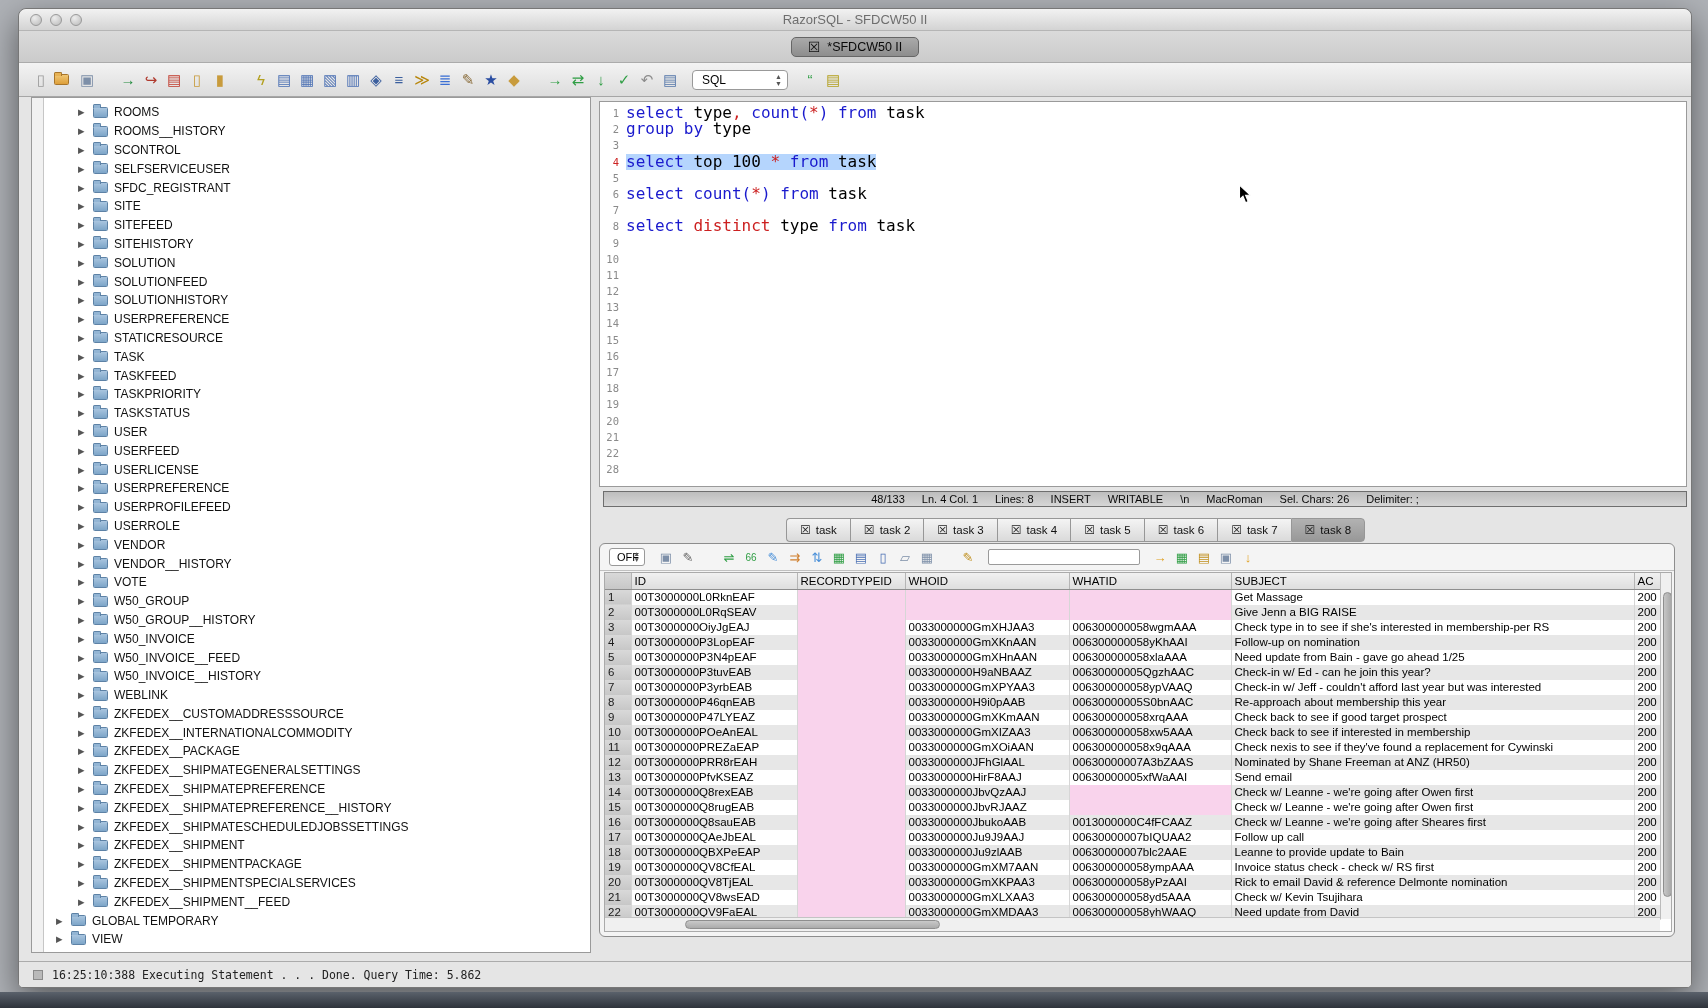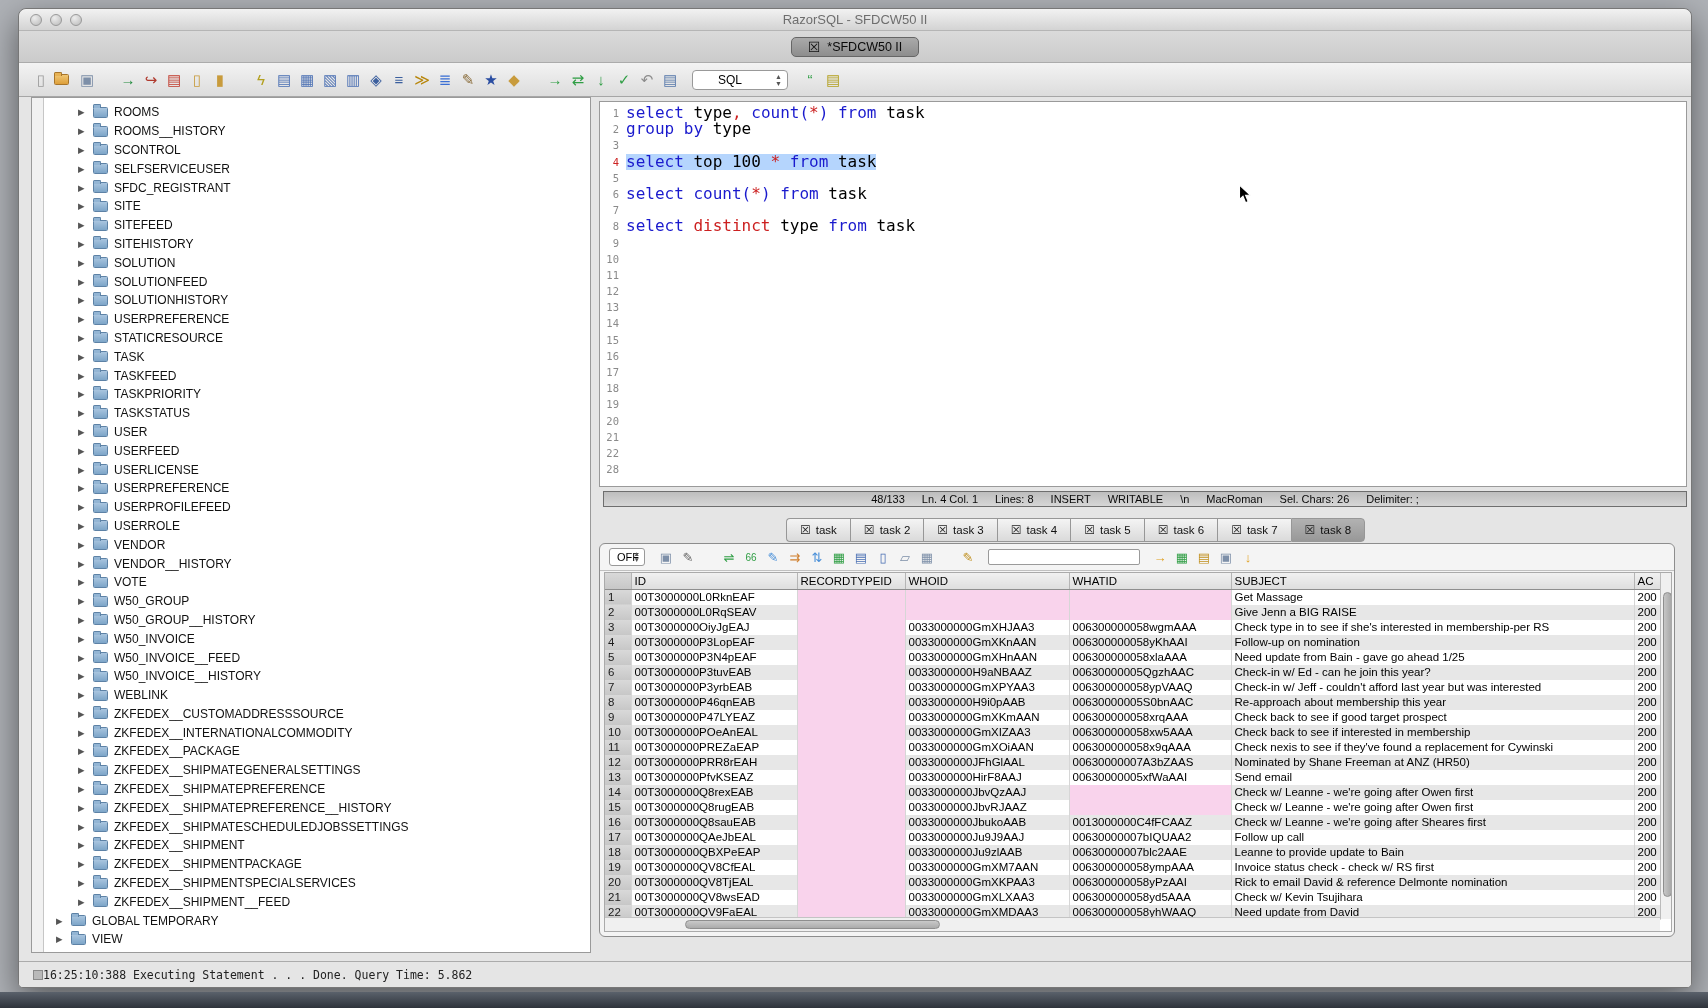--- a/index.html
+++ b/index.html
@@ -26,21 +26,21 @@
     padding:2px 16px; height:20px; }
   .doc-tab .x { font-size:14px; line-height:14px; color:#111; }
   .doc-tab .lbl { font-size:12.5px; color:#0a0a0a; }
 
   .toolbar { height:34px; background:linear-gradient(#f3f3f3,#dcdcdc);
     border-bottom:1px solid #a6a6a6; display:flex; align-items:center; padding-left:12px; gap:3px; }
   .tbicon { width:20px; height:21px; display:flex; align-items:center; justify-content:center;
     font-size:15px; line-height:20px; cursor:default; }
   .tbgap { width:15px; height:20px; }
   .combo { width:96px; height:20px; background:#fff; border:1px solid #999; border-radius:4px;
-    display:flex; align-items:center; font-size:12px; padding-left:25px; position:relative; margin:0 9px; }
+    display:flex; align-items:center; font-size:12px; padding-left:9px; position:relative; margin:0 9px; }
   .combo .stepper { position:absolute; right:5px; top:2px; font-size:7px; color:#555; line-height:7px;
     display:flex; flex-direction:column; }
 
   .tree-panel { position:absolute; left:12px; top:88px; width:560px; height:856px;
     background:#fff; border:1px solid #9a9a9a; overflow:hidden; }
   .tree-scroll { position:absolute; left:0; top:0; width:12px; height:100%;
     background:#f1f1f1; border-right:1px solid #c6c6c6; }
   .tree-rows { position:absolute; left:12px; top:5px; right:0; }
   .trow { height:18.8px; display:flex; align-items:center; font-size:12px; color:#111; white-space:nowrap; }
   .trow.lvl1 { padding-left:34px; }
@@ -107,21 +107,21 @@
     background:#f0f0f0; border-left:1px solid #bbb; }
   .vthumb { position:absolute; left:1.5px; top:19px; width:9px; height:305px;
     background:linear-gradient(90deg,#c6c6c6,#a9a9a9); border:1px solid #8e8e8e; border-radius:5px; }
   .hscroll { position:absolute; left:0; bottom:0; width:1055px; height:14px;
     background:#f0f0f0; border-top:1px solid #c4c4c4; }
   .hthumb { position:absolute; left:80px; top:2px; width:255px; height:9px;
     background:linear-gradient(#c9c9c9,#ababab); border:1px solid #8e8e8e; border-radius:5px; }
 
   .statusbar { position:absolute; left:0; right:0; bottom:0; height:26px;
     border-top:1px solid #ababab; background:#e5e5e5; display:flex; align-items:center;
-    padding-left:14px; gap:0; font-family:"DejaVu Sans Mono",monospace; font-size:11.5px; color:#222; }
+    padding-left:14px; gap:9px; font-family:"DejaVu Sans Mono",monospace; font-size:11.5px; color:#222; }
   .sq { width:10px; height:10px; background:#b9b9b9; border:1px solid #8a8a8a; flex:none; }
 
   .cursor { position:absolute; left:1238px; top:184px; z-index:50; }
 </style>
 </head>
 <body>
 
 <div class="window">
 
   <div class="titlebar">

